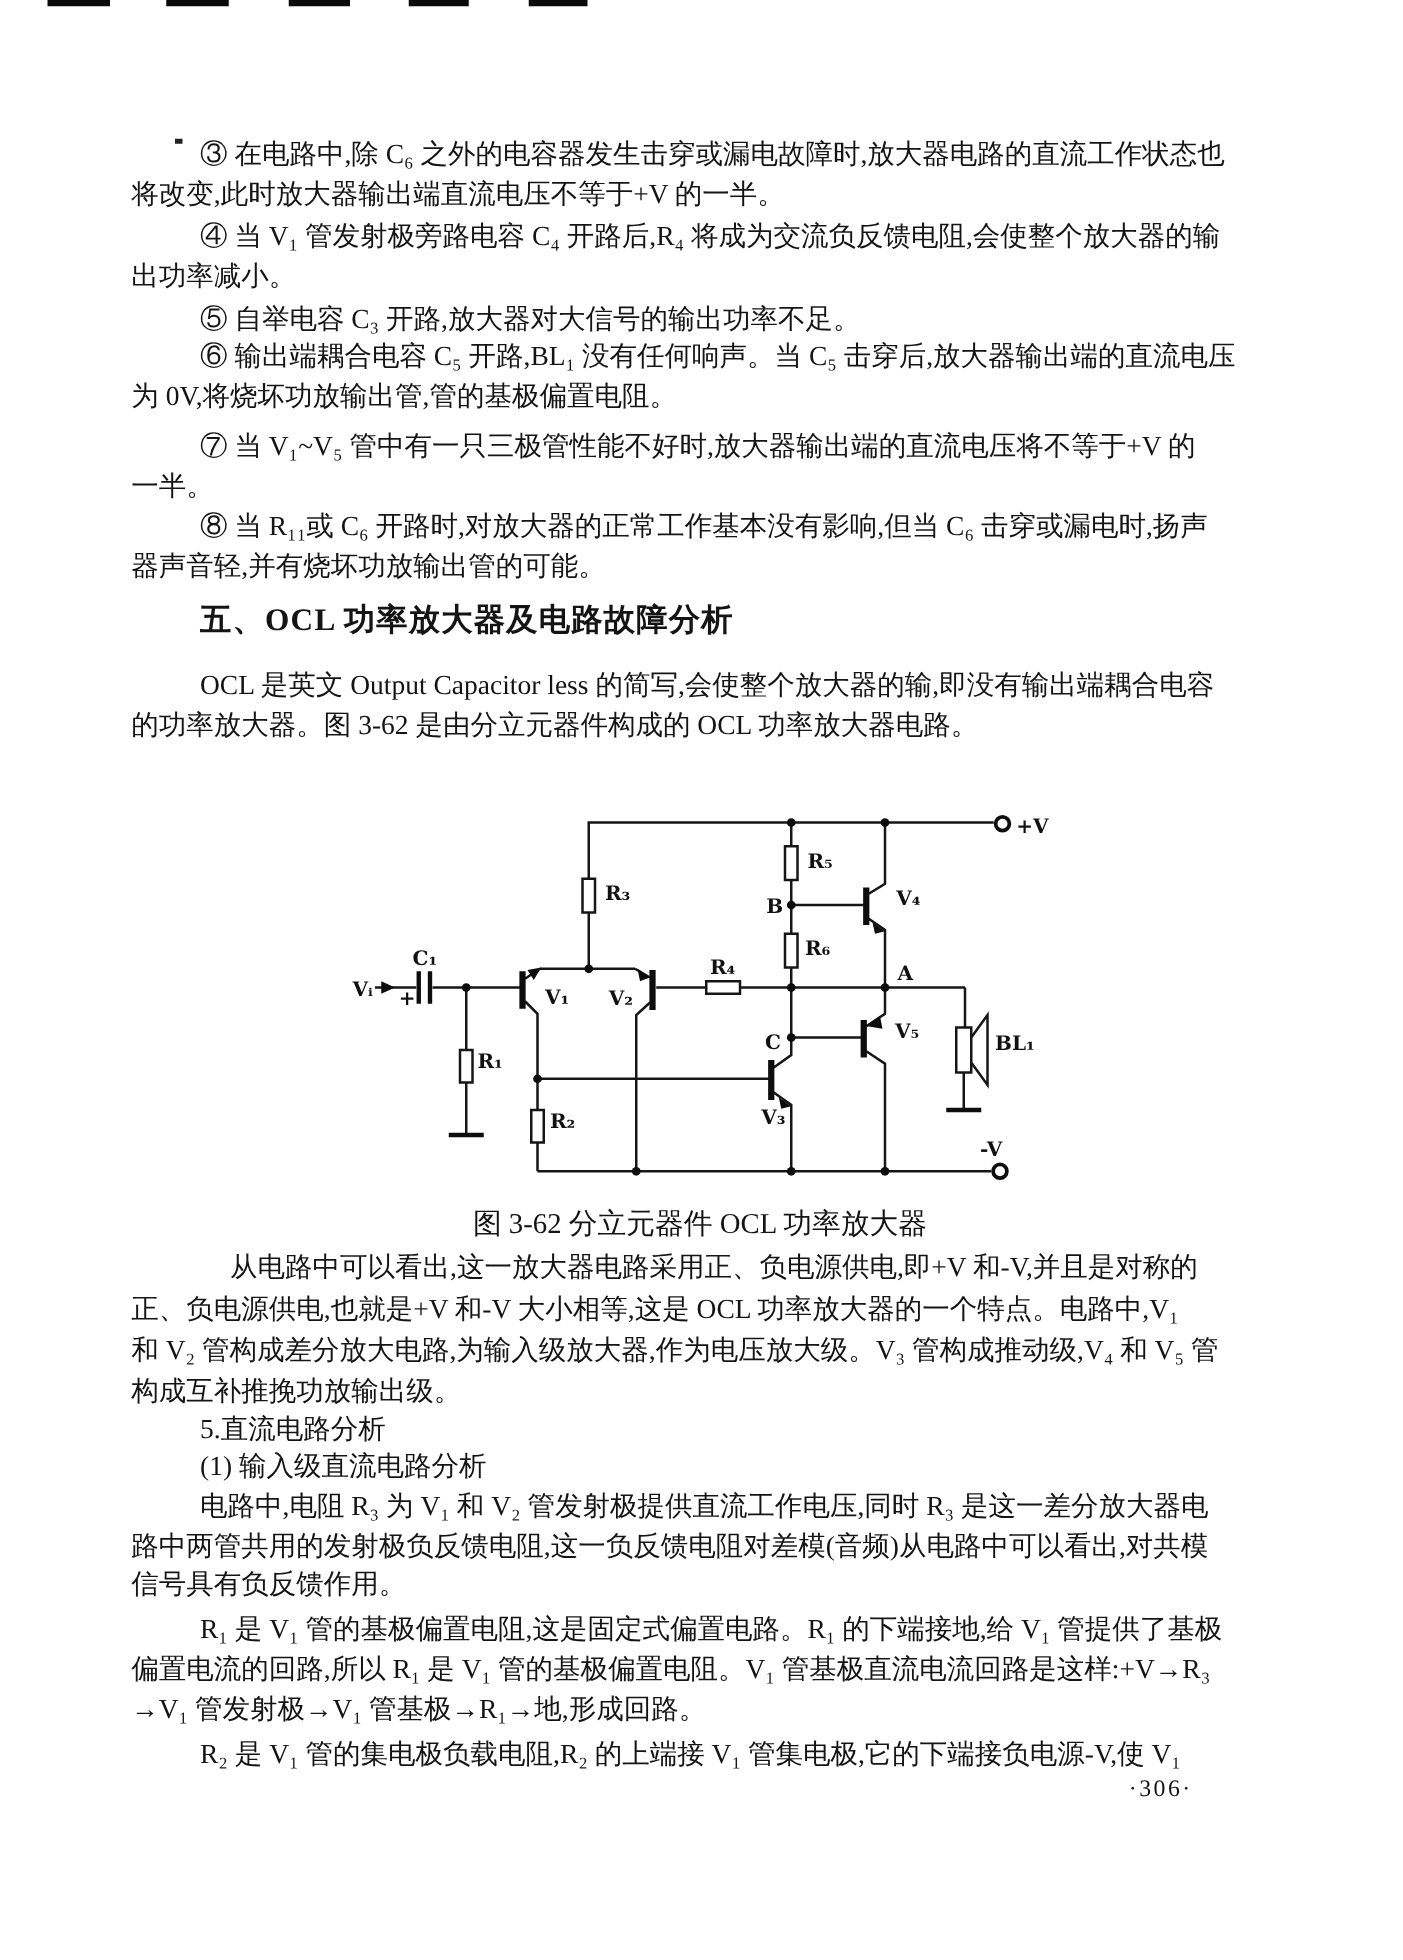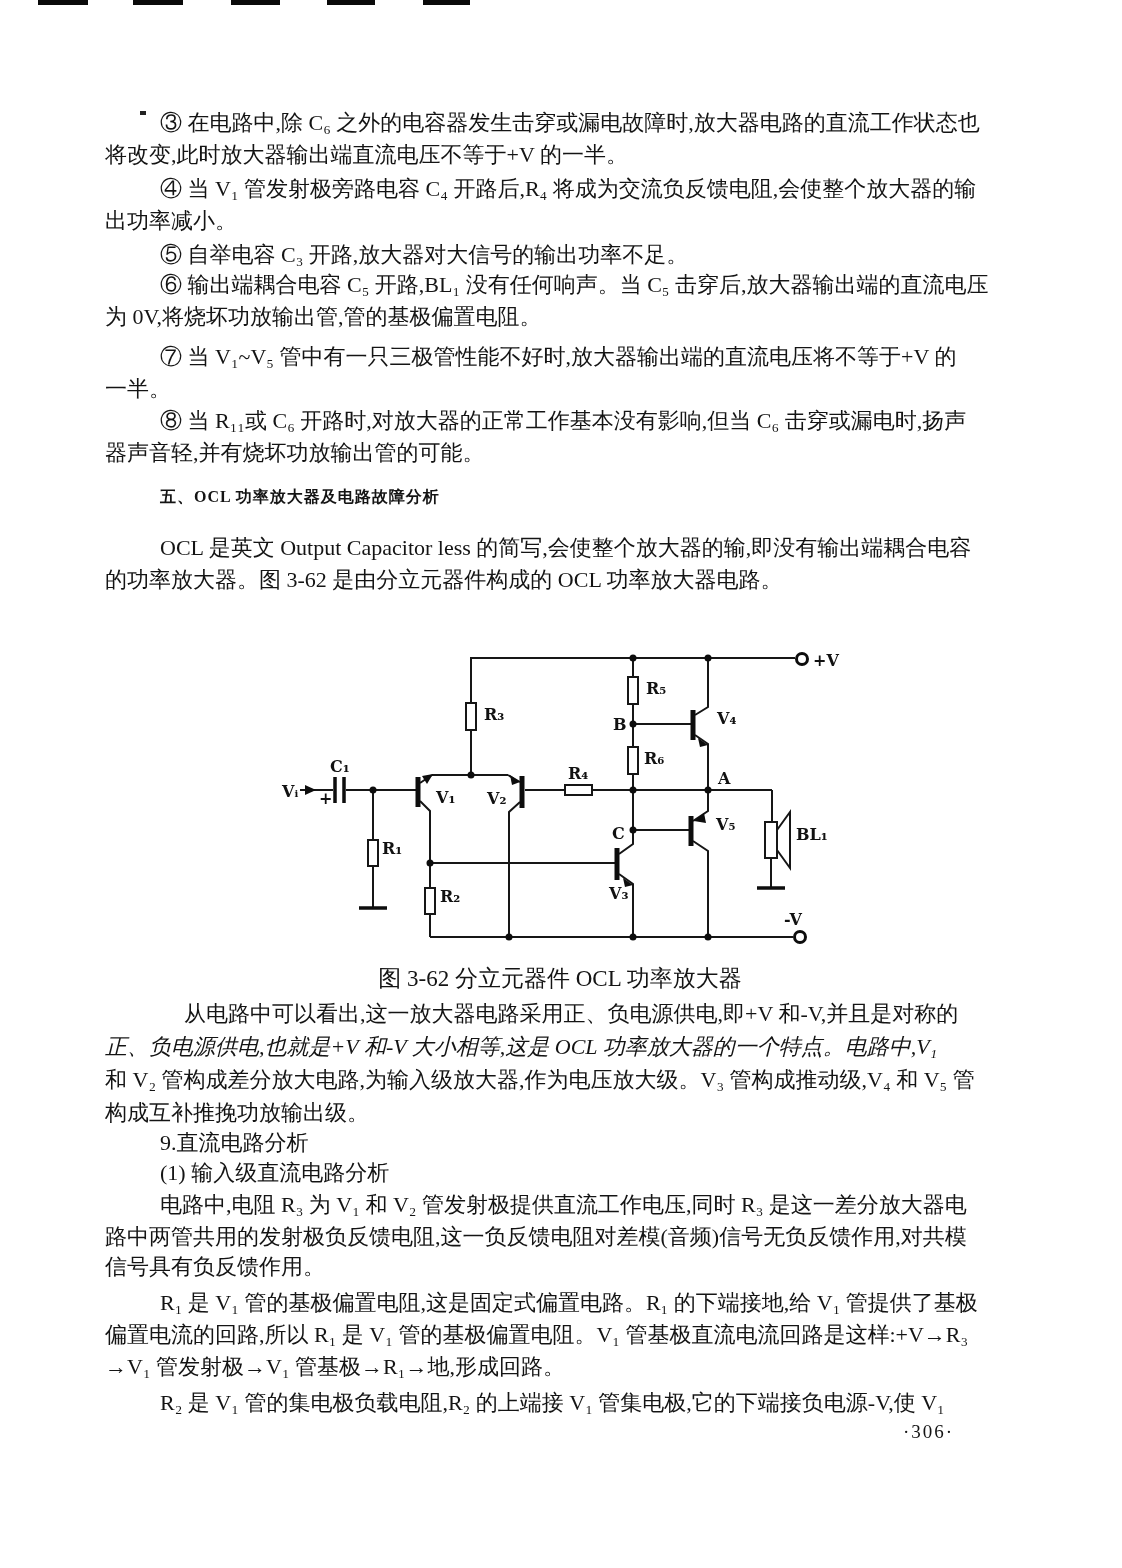--- a/index.html
+++ b/index.html
@@ -4,21 +4,21 @@
 <style>
   html,body{margin:0;padding:0;}
   body{
     width:1122px;height:1568px;position:relative;background:#ffffff;
     font-family:"Liberation Serif","DejaVu Serif",serif;color:#141414;
     overflow:hidden;
   }
   .artifact-bar{position:absolute;top:0;height:5px;background:#0a0a0a;}
   .tick-mark{position:absolute;background:#222;}
   .tline{position:absolute;font-size:22px;line-height:26px;white-space:nowrap;}
-  .heading{font-weight:bold;font-size:16px;letter-spacing:1px;}
+  .heading{font-weight:bold;font-size:25px;letter-spacing:1px;}
   .caption{position:absolute;left:340px;top:963px;width:440px;text-align:center;
     font-size:23px;white-space:nowrap;}
   .pagenum{position:absolute;left:903px;top:1421px;font-size:19px;letter-spacing:2px;}
   .figwrap{position:absolute;left:272px;top:634px;width:580px;height:330px;}
   svg{display:block;}
   svg .wire{stroke:#161616;stroke-width:2;fill:none;}
   svg .thick{stroke:#0d0d0d;stroke-width:3.5;fill:none;}
   svg .bar{stroke:#0d0d0d;stroke-width:5;fill:none;}
   svg .comp{stroke:#161616;stroke-width:2;fill:#ffffff;}
   svg .dot{fill:#0d0d0d;stroke:none;}
@@ -160,26 +160,26 @@
   <text x="340" y="205">C</text>
   <text x="524" y="206">BL₁</text>
   <text x="541" y="32">+V</text>
   <text x="512" y="291">-V</text>
 </svg>
 </div>
 
 <div class="caption">图 3-62   分立元器件 OCL 功率放大器</div>
 
 <div class="tline" style="left:160px;top:1001px;margin-left:24px;">从电路中可以看出,这一放大器电路采用正、负电源供电,即+V 和-V,并且是对称的</div>
-<div class="tline" style="left:105px;top:1034px;font-style:italic;">正、负电源供电,也就是+V 和-V 大小相等,这是 OCL 功率放大器的一个特点。电路中,V₁</div>
+<div class="tline" style="left:105px;top:1034px;">正、负电源供电,也就是+V 和-V 大小相等,这是 OCL 功率放大器的一个特点。电路中,V₁</div>
 <div class="tline" style="left:105px;top:1067px;">和 V₂ 管构成差分放大电路,为输入级放大器,作为电压放大级。V₃ 管构成推动级,V₄ 和 V₅ 管</div>
 <div class="tline" style="left:105px;top:1100px;">构成互补推挽功放输出级。</div>
-<div class="tline" style="left:160px;top:1130px;">9.直流电路分析</div>
+<div class="tline" style="left:160px;top:1130px;">5.直流电路分析</div>
 <div class="tline" style="left:160px;top:1160px;">(1) 输入级直流电路分析</div>
 <div class="tline" style="left:160px;top:1192px;font-family:Liberation Serif, serif;">电路中,电阻 R₃ 为 V₁ 和 V₂ 管发射极提供直流工作电压,同时 R₃ 是这一差分放大器电</div>
-<div class="tline" style="left:105px;top:1224px;">路中两管共用的发射极负反馈电阻,这一负反馈电阻对差模(音频)信号无负反馈作用,对共模</div>
+<div class="tline" style="left:105px;top:1224px;">路中两管共用的发射极负反馈电阻,这一负反馈电阻对差模(音频)从电路中可以看出,对共模</div>
 <div class="tline" style="left:105px;top:1254px;">信号具有负反馈作用。</div>
 <div class="tline" style="left:160px;top:1290px;">R₁ 是 V₁ 管的基极偏置电阻,这是固定式偏置电路。R₁ 的下端接地,给 V₁ 管提供了基极</div>
 <div class="tline" style="left:105px;top:1322px;">偏置电流的回路,所以 R₁ 是 V₁ 管的基极偏置电阻。V₁ 管基极直流电流回路是这样:+V→R₃</div>
 <div class="tline" style="left:105px;top:1354px;">→V₁ 管发射极→V₁ 管基极→R₁→地,形成回路。</div>
 <div class="tline" style="left:160px;top:1390px;">R₂ 是 V₁ 管的集电极负载电阻,R₂ 的上端接 V₁ 管集电极,它的下端接负电源-V,使 V₁</div>
 
 <div class="pagenum">·306·</div>
 
 </body></html>

